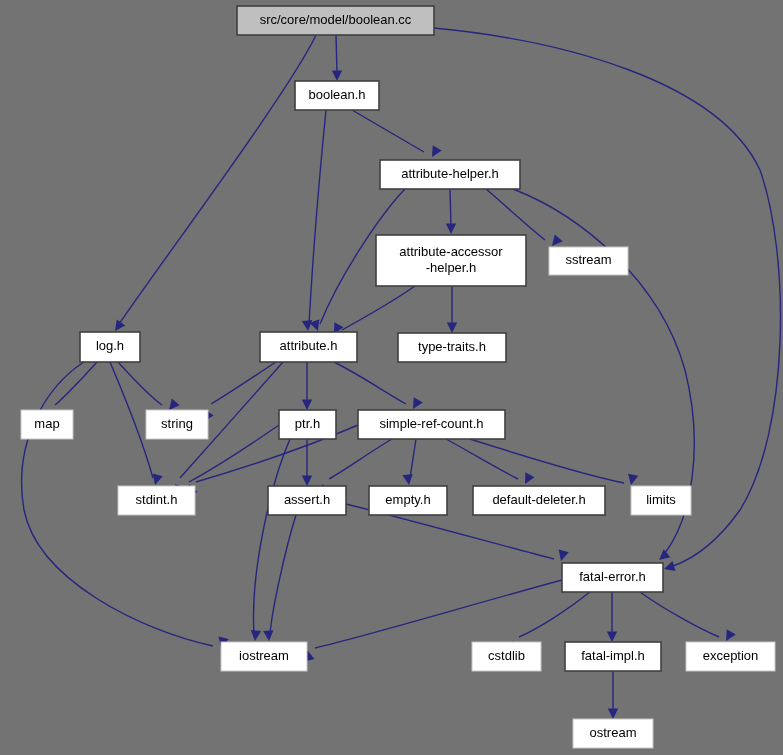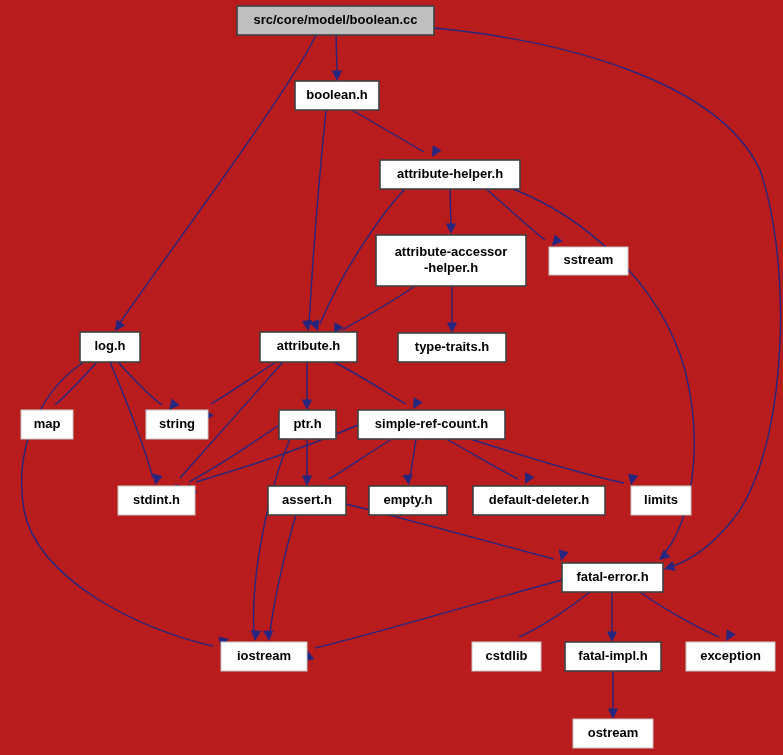--- a/index.html
+++ b/index.html
@@ -10,22 +10,21 @@
   body {
     font-family: "Liberation Sans", sans-serif;
     width: 783px;
     height: 755px;
     overflow: hidden;
   }
   #graph-root {
     position: relative;
     width: 783px;
     height: 755px;
-    background: #b91c1c;
-    font-weight: bold;
+    background: #737373;
   }
   svg#dep-graph {
     display: block;
     width: 783px;
     height: 755px;
   }
   .node-box {
     fill: #ffffff;
     stroke: #c0c0c0;
     stroke-width: 1;

